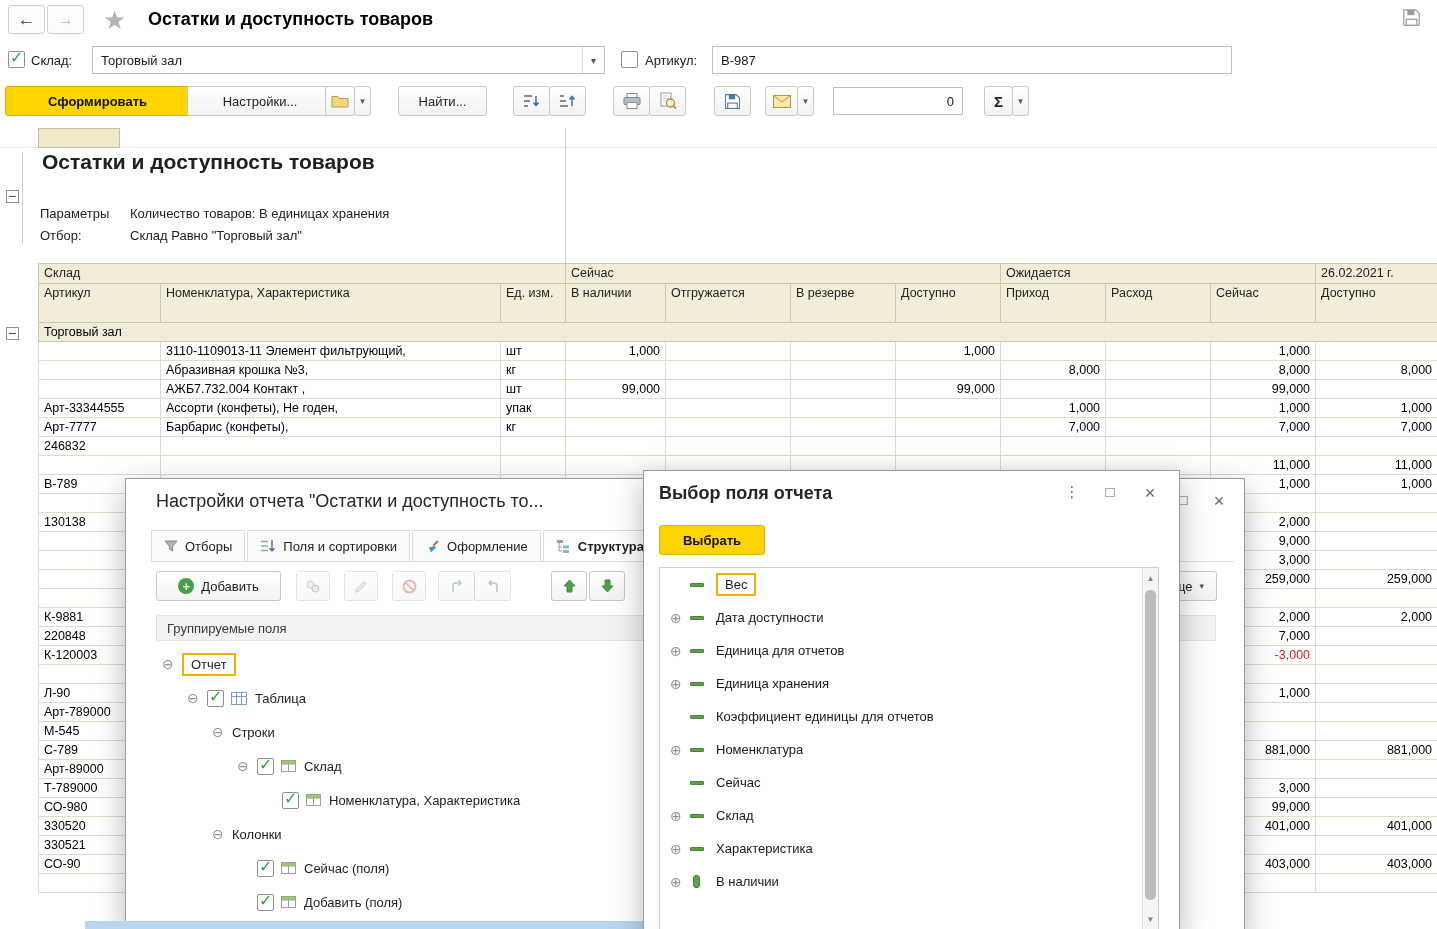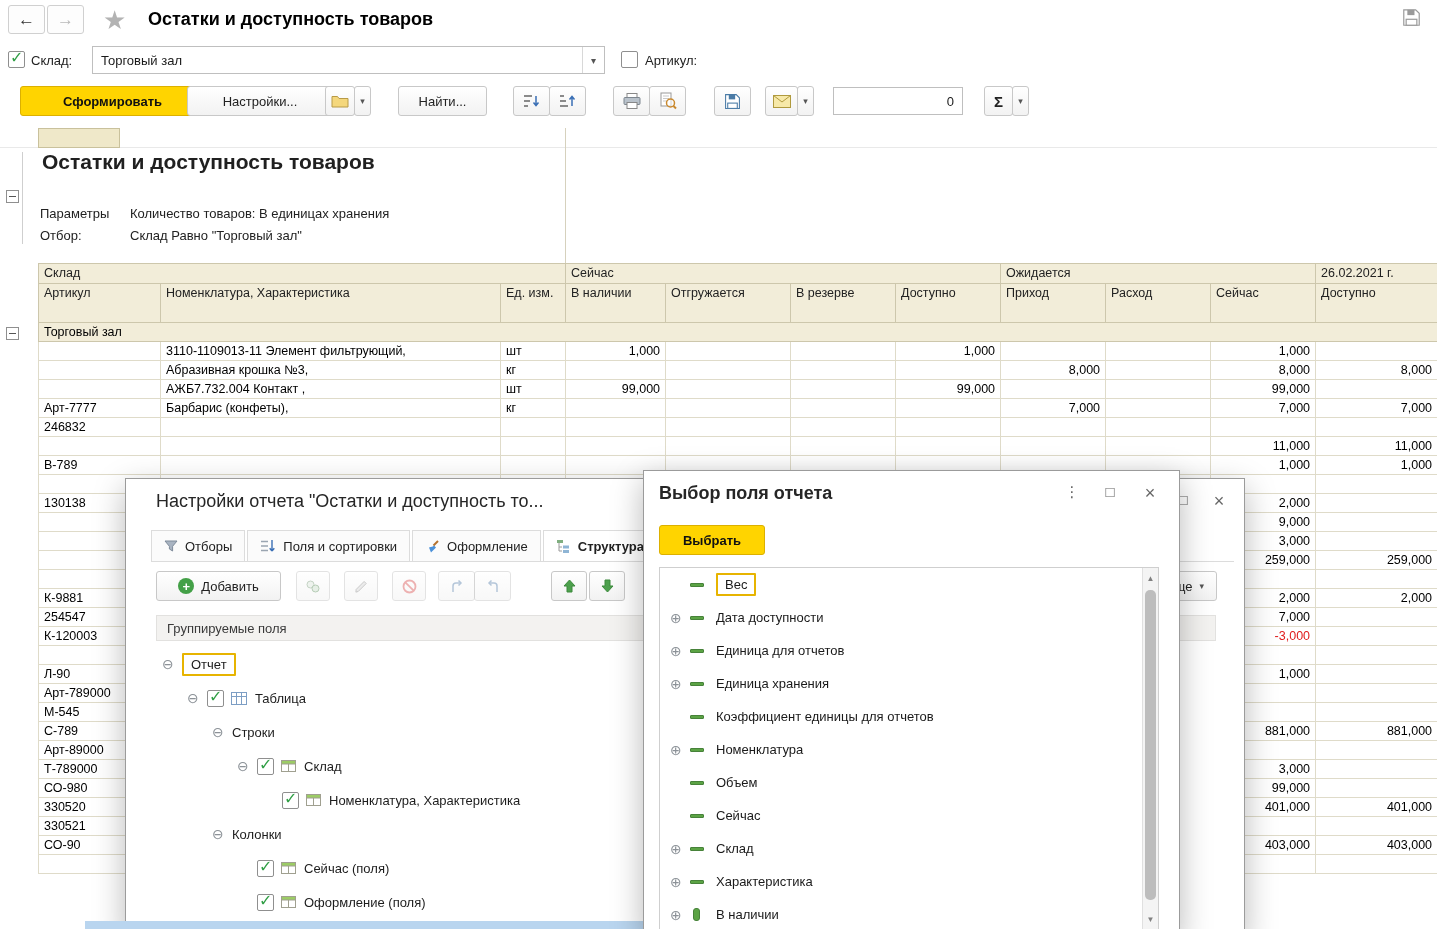--- a/index.html
+++ b/index.html
@@ -130,22 +130,25 @@
   <span class="cb" style="left:8px;top:51px">
       <i class="tick">✓</i>
     </span>
   <span class="flabel" style="left:31px;top:53px">Склад:</span>
   <div class="combo" style="left:92px;top:46px;width:513px">
     <span class="combo-text">Торговый зал</span>
     <span class="combo-arrow">▾</span>
   </div>
   <span class="cb" style="left:621px;top:51px"></span>
   <span class="flabel" style="left:645px;top:53px">Артикул:</span>
-
-  <button class="ybtn" style="left:20px;top:86px;width:185px">Сформировать</button>
+  <div class="tinput" style="left:712px;top:46px;width:520px">
+    <span>В-987</span>
+  </div>
+
+  <button class="ybtn" style="left:5px;top:86px;width:185px">Сформировать</button>
   <button class="wbtn abs" style="left:187px;top:86px;width:146px">Настройки...</button>
   <span class="split" style="left:325px;top:86px">
     <button class="wbtn ib" style="width:30px">
         <svg width="18" height="14" viewBox="0 0 18 14">
           <path d="M1 13V2.5h5.5l1.5 2H17V13z" fill="#f4d77c" stroke="#b89a46"></path>
         </svg>
       </button>
     <button class="wbtn ib arr" style="width:17px">▾</button>
   </span>
   <button class="wbtn abs" style="left:398px;top:86px;width:89px">Найти...</button>
@@ -289,20 +292,33 @@
           <td class="num">99,000</td>
           <td class="num"></td>
           <td class="num"></td>
           <td class="num">99,000</td>
           <td class="num"></td>
           <td class="num"></td>
           <td class="num">99,000</td>
           <td class="num"></td>
         </tr>
         <tr>
+          <td>Арт-33344555</td>
+          <td>Ассорти (конфеты), Не годен,</td>
+          <td>упак</td>
+          <td class="num"></td>
+          <td class="num"></td>
+          <td class="num"></td>
+          <td class="num"></td>
+          <td class="num">1,000</td>
+          <td class="num"></td>
+          <td class="num">1,000</td>
+          <td class="num">1,000</td>
+        </tr>
+        <tr>
           <td>Арт-7777</td>
           <td>Барбарис (конфеты),</td>
           <td>кг</td>
           <td class="num"></td>
           <td class="num"></td>
           <td class="num"></td>
           <td class="num"></td>
           <td class="num">7,000</td>
           <td class="num"></td>
           <td class="num">7,000</td>
@@ -432,21 +448,21 @@
           <td class="num"></td>
           <td class="num"></td>
           <td class="num"></td>
           <td class="num"></td>
           <td class="num"></td>
           <td class="num"></td>
           <td class="num">2,000</td>
           <td class="num">2,000</td>
         </tr>
         <tr>
-          <td>254547</td>
+          <td>220848</td>
           <td></td>
           <td></td>
           <td class="num"></td>
           <td class="num"></td>
           <td class="num"></td>
           <td class="num"></td>
           <td class="num"></td>
           <td class="num"></td>
           <td class="num">7,000</td>
           <td class="num"></td>
@@ -792,21 +808,21 @@
           <span class="cb2">
             <i class="tick2">✓</i>
           </span>
           <span class="nico">
             <svg width="15" height="12" viewBox="0 0 15 12">
               <rect x=".5" y=".5" width="14" height="11" fill="#fff" stroke="#a0a090"></rect>
               <rect x=".5" y=".5" width="14" height="3.5" fill="#9ccc65" stroke="#a0a090"></rect>
               <path d="M7.5 4v7.5" stroke="#a0a090"></path>
             </svg>
           </span>
-          <span class="tlabel">Оформление (поля)</span>
+          <span class="tlabel">Добавить (поля)</span>
         </div>
       </div>
   </div>
 
   <div id="dlgFields" class="dlg">
     <div class="dtitle">Выбор поля отчета</div>
     <span class="winbtn" style="right:96px">⋮</span>
     <span class="winbtn" style="right:58px">□</span>
     <span class="winbtn" style="right:18px;font-size:18px">×</span>
     <button class="ybtn" style="left:15px;top:54px;width:106px">Выбрать</button>
@@ -838,25 +854,20 @@
             <span class="">Коэффициент единицы для отчетов</span>
           </div>
           <div class="frow">
             <span class="exp">⊕</span>
             <span class="dimico"></span>
             <span class="">Номенклатура</span>
           </div>
           <div class="frow">
             <span class="exp"></span>
             <span class="dimico"></span>
-            <span class="">Объем</span>
-          </div>
-          <div class="frow">
-            <span class="exp"></span>
-            <span class="dimico"></span>
             <span class="">Сейчас</span>
           </div>
           <div class="frow">
             <span class="exp">⊕</span>
             <span class="dimico"></span>
             <span class="">Склад</span>
           </div>
           <div class="frow">
             <span class="exp">⊕</span>
             <span class="dimico"></span>

